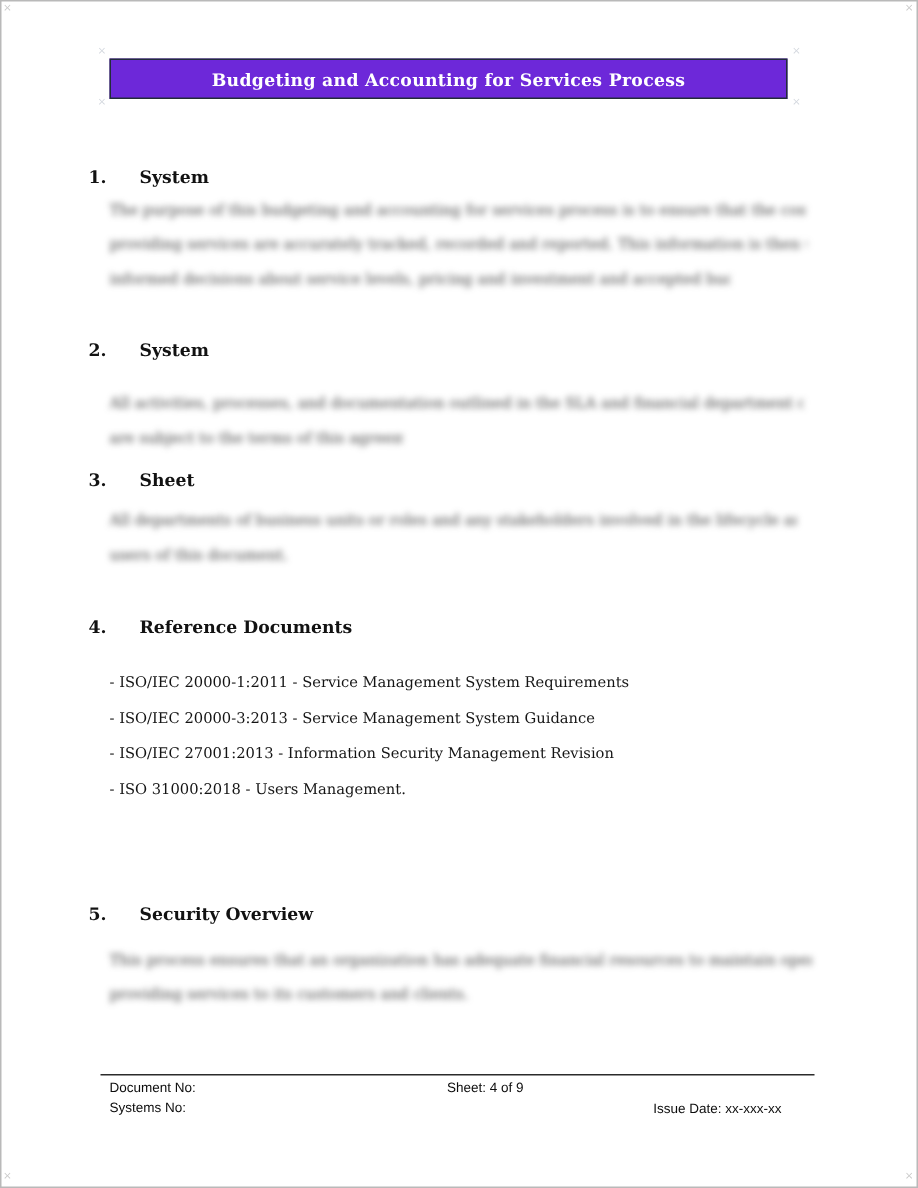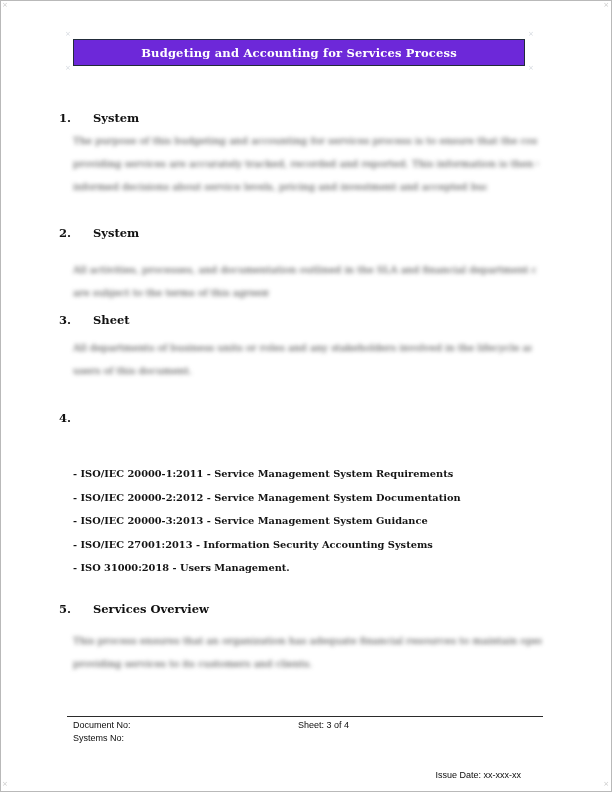--- a/index.html
+++ b/index.html
@@ -28,32 +28,32 @@
   .sec-head .num{width:34px;flex:0 0 34px;}
   .sh-1{top:110px;} .sh-2{top:225px;} .sh-3{top:312px;} .sh-4{top:410px;} .sh-5{top:601px;}
   
   .body-blur{position:absolute;left:72px;}
   .bb-1{top:133px;} .bb-2{top:262px;} .bb-3{top:340px;} .bb-5{top:633px;}
   .bl{
     height:14px;line-height:13px;margin-bottom:9px;font-size:10px;color:#3d3d3d;
     white-space:nowrap;overflow:hidden;filter:blur(2.2px);
   }
   
-  .ref-list{position:absolute;left:72px;top:448px;font-weight:bold;
-    font-size:9.8px;color:#141414;margin-top:18px;}
+  .ref-list{position:absolute;left:72px;top:448px;font-weight:normal;
+    font-size:9.8px;color:#141414;}
   .ref-item{height:13px;line-height:13px;margin-bottom:10.5px;white-space:nowrap;}
   
   .footer-rule{position:absolute;left:66px;top:715px;width:476px;height:0;
     border-top:1.2px solid #2b2b2b;}
   .f-text{position:absolute;font-family:"Liberation Sans",sans-serif;
     font-size:9px;color:#0c0c0c;white-space:nowrap;}
   .f-docno{left:72px;top:719px;}
   .f-sheet{left:297px;top:719px;}
   .f-revno{left:72px;top:732px;}
-  .f-issue{right:90px;top:733px;margin-top:36px;}
+  .f-issue{right:90px;top:733px;}
 </style>
 </head>
 <body>
 
 <div class="page">
 
   <span class="corner c-tl">×</span>
   <span class="corner c-tr">×</span>
   <span class="corner c-bl">×</span>
   <span class="corner c-br">×</span>
@@ -90,37 +90,37 @@
     <span class="num">3.</span>
     <span>Sheet</span>
   </div>
   <div class="body-blur bb-3">
     <div class="bl" style="width:458px">All departments of business units or roles and any stakeholders involved in the lifecycle and the intended</div>
     <div class="bl" style="width:130px">users of this document.</div>
   </div>
 
   <div class="sec-head sh-4">
     <span class="num">4.</span>
+    <span>Reference Documents</span>
   </div>
   <div class="ref-list">
     <div class="ref-item">- ISO/IEC 20000-1:2011 - Service Management System Requirements</div>
-    <div class="ref-item">- ISO/IEC 20000-2:2012 - Service Management System Documentation</div>
     <div class="ref-item">- ISO/IEC 20000-3:2013 - Service Management System Guidance</div>
-    <div class="ref-item">- ISO/IEC 27001:2013 - Information Security Accounting Systems</div>
+    <div class="ref-item">- ISO/IEC 27001:2013 - Information Security Management Revision</div>
     <div class="ref-item">- ISO 31000:2018 - Users Management.</div>
   </div>
 
   <div class="sec-head sh-5">
     <span class="num">5.</span>
-    <span>Services Overview</span>
+    <span>Security Overview</span>
   </div>
   <div class="body-blur bb-5">
     <div class="bl" style="width:468px">This process ensures that an organization has adequate financial resources to maintain operations and</div>
     <div class="bl" style="width:246px">providing services to its customers and clients.</div>
   </div>
 
   <div class="footer-rule"></div>
   <div class="f-text f-docno">Document No:</div>
-  <div class="f-text f-sheet">Sheet: 3 of 4</div>
+  <div class="f-text f-sheet">Sheet: 4 of 9</div>
   <div class="f-text f-revno">Systems No:</div>
   <div class="f-text f-issue">Issue Date: xx-xxx-xx</div>
 
 </div>
 
 </body></html>

